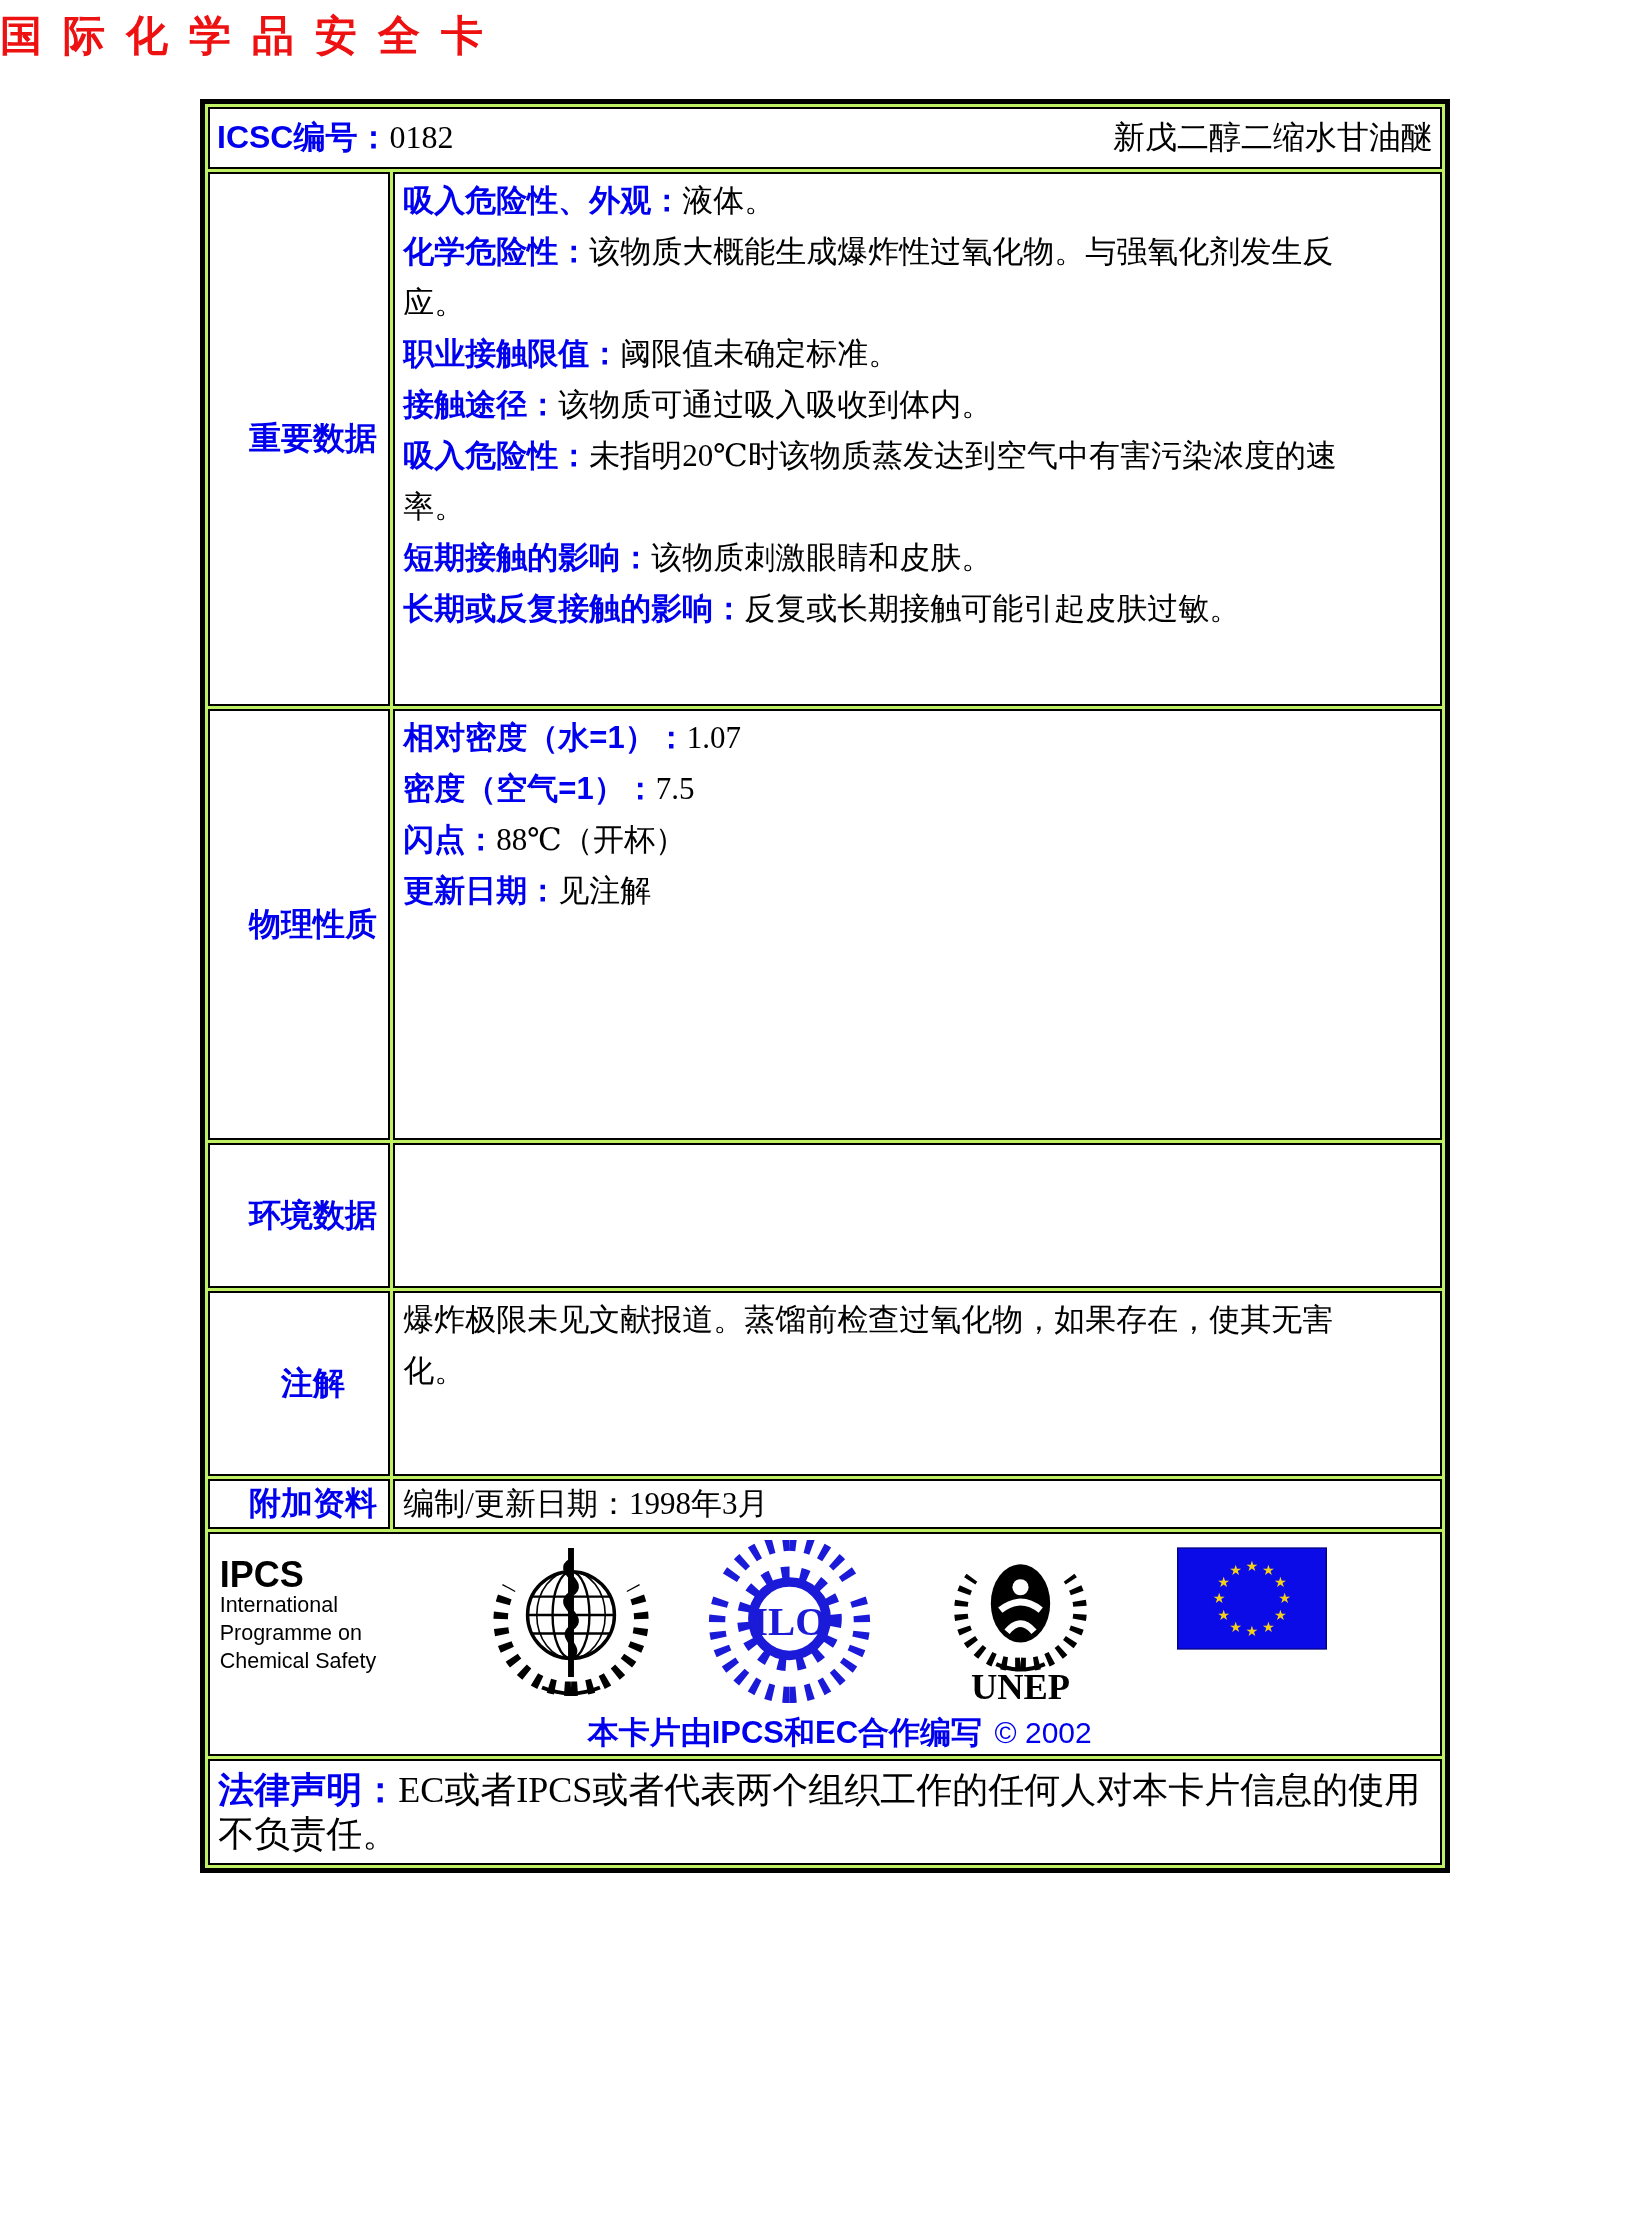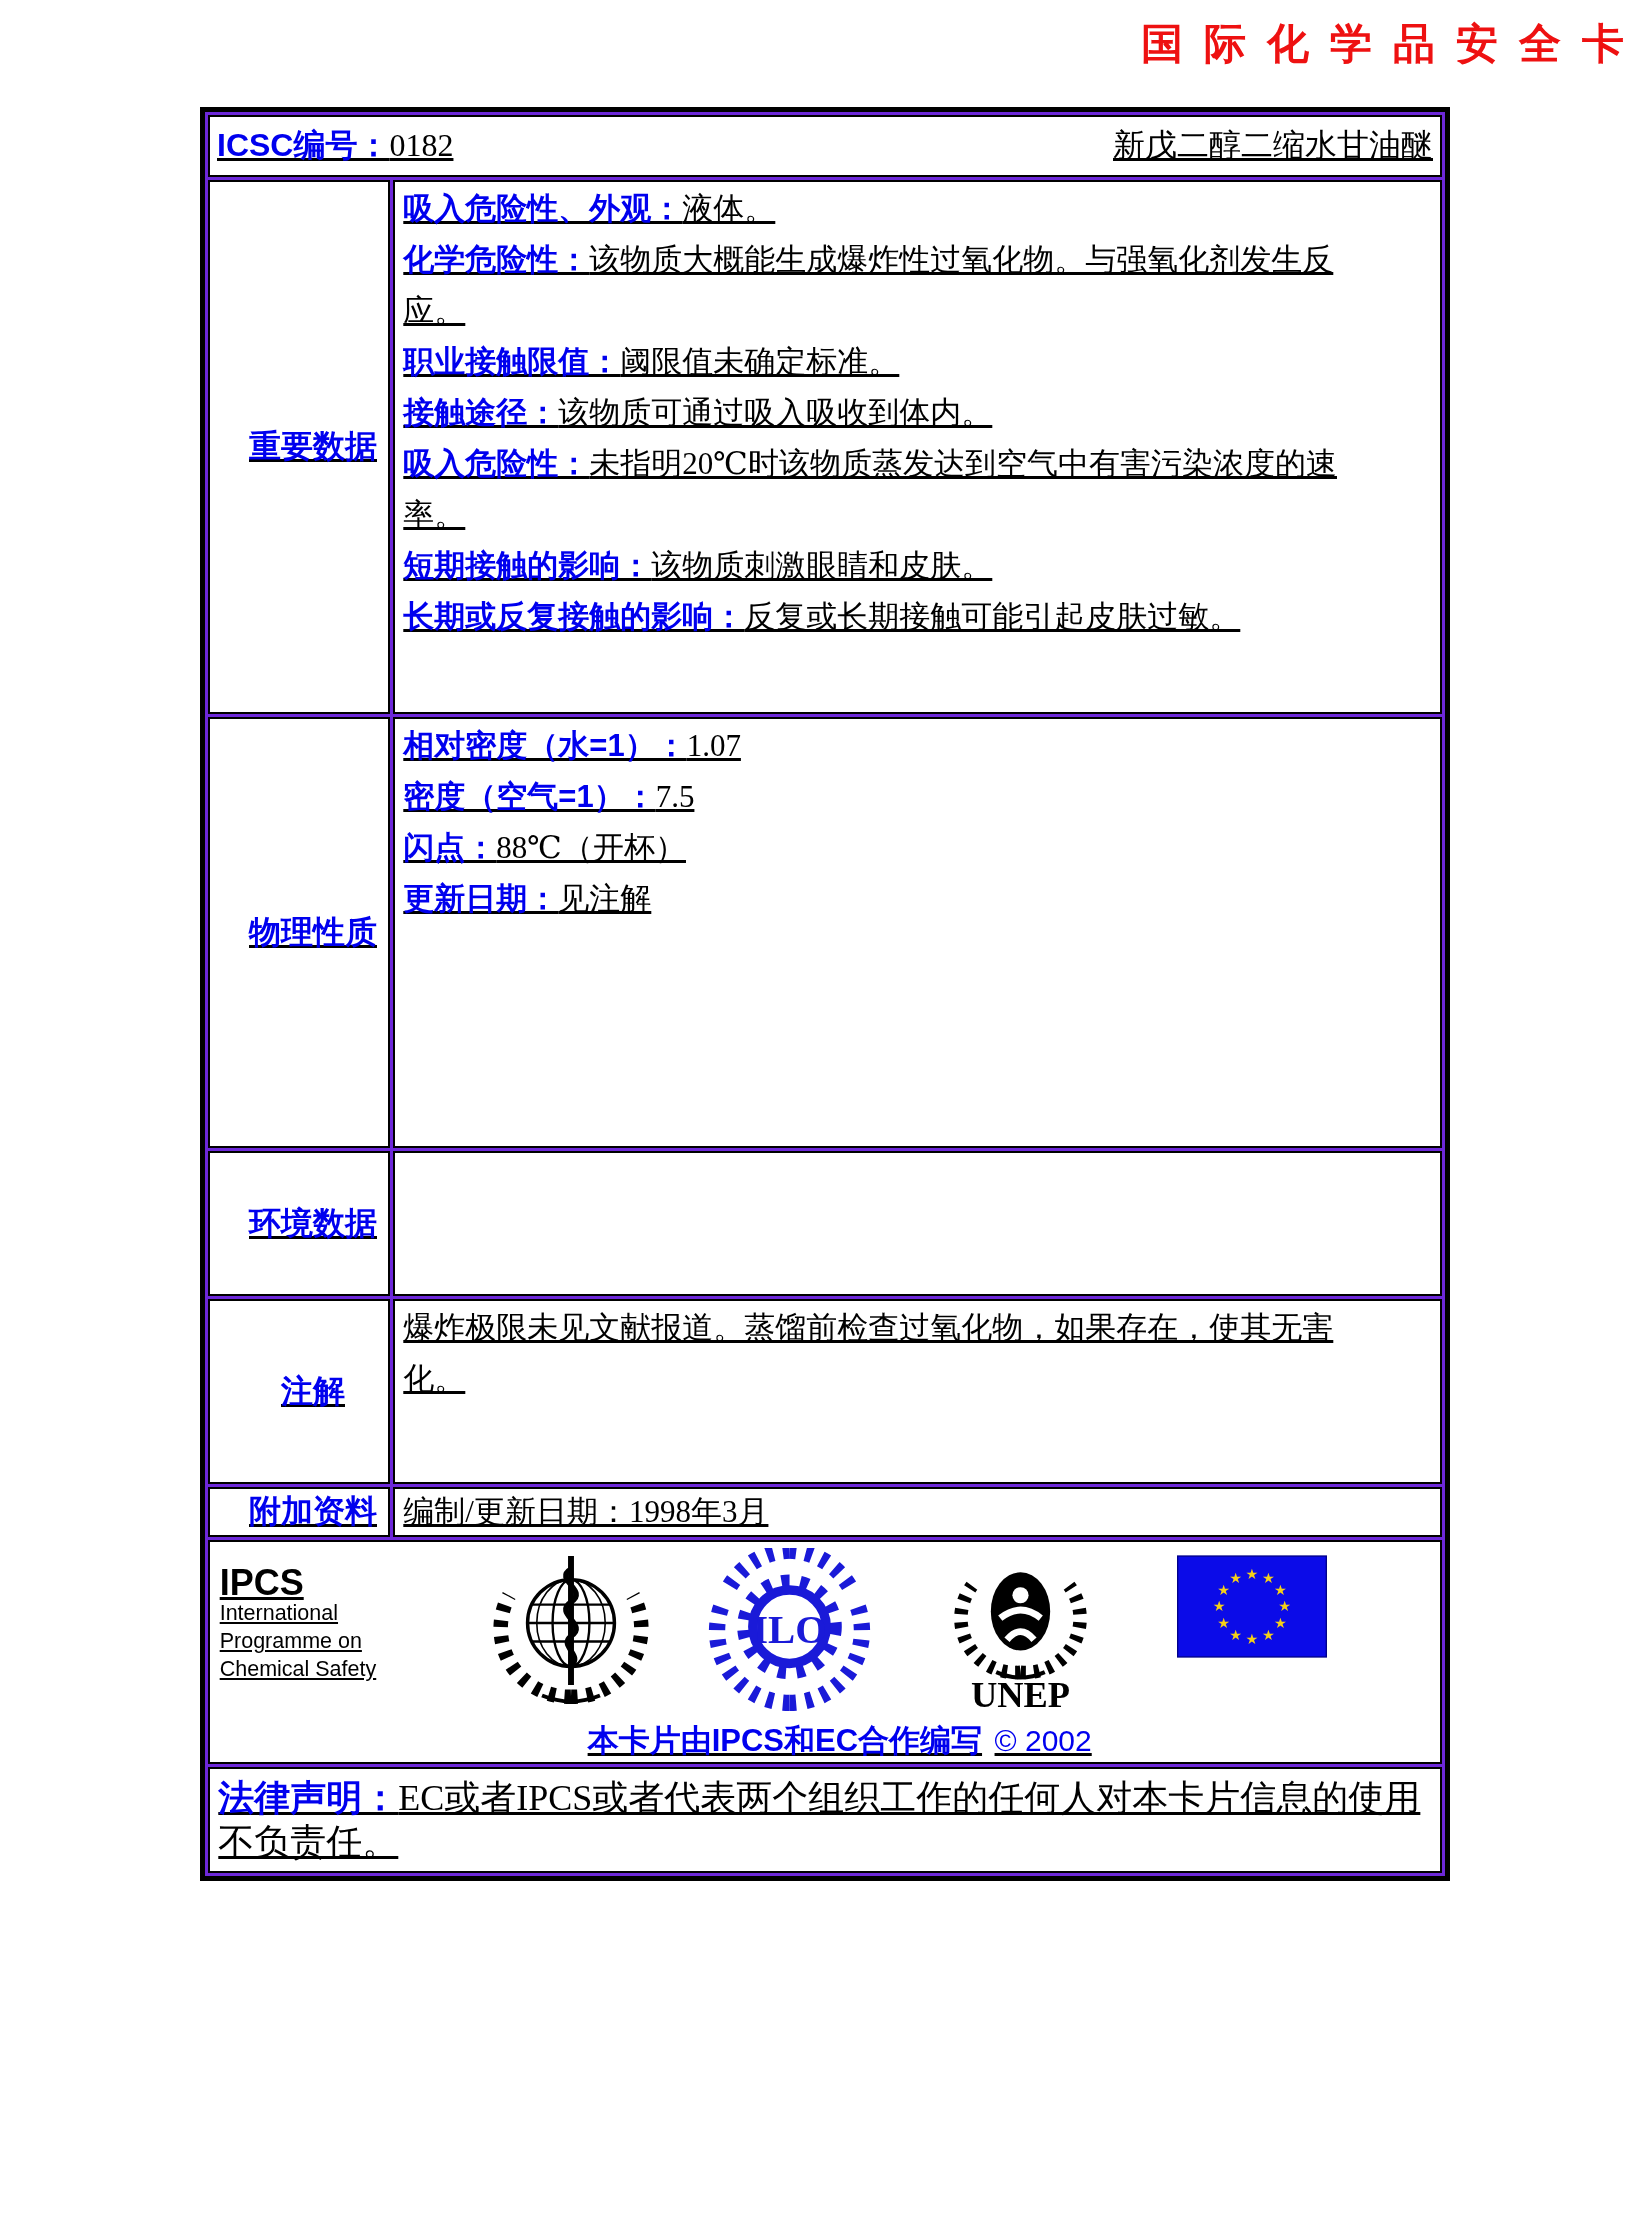--- a/index.html
+++ b/index.html
@@ -2,28 +2,28 @@
 <html style="font-size:11px"><head>
 <meta charset="utf-8">
 <style>
   html,body{margin:0;padding:0;background:#ffffff;}
   body{
     width:1645px;height:2216px;position:relative;
     font-family:"Liberation Serif","DejaVu Serif",serif;
     -webkit-font-smoothing:antialiased;
   }
   .page-title{
-    padding-top:16px;width:1645px;text-align:right;
+    padding-top:8px;width:1645px;text-align:left;
     font-family:"Liberation Sans","DejaVu Sans",sans-serif;
     font-weight:bold;font-size:42px;letter-spacing:21px;color:#ee1111;
   }
   table.card{
     margin:35px 0 0 200px;width:1250px;
     border:5.6px solid #000;border-collapse:separate;border-spacing:3.5px;
-    table-layout:fixed;background:#6d28d9;text-decoration:underline;
+    table-layout:fixed;background:#bef264;
   }
   col.c-label{width:182px;}
   td{border:2.1px solid #000;background:#fff;}
   td.rowlabel{
     text-align:center;vertical-align:middle;
     font-family:"Liberation Sans","DejaVu Sans",sans-serif;
     font-weight:bold;font-size:32px;color:#0000ee;padding-left:29px;
   }
   td.content{
     vertical-align:top;padding:1.4px 67px 1.4px 8.3px;

